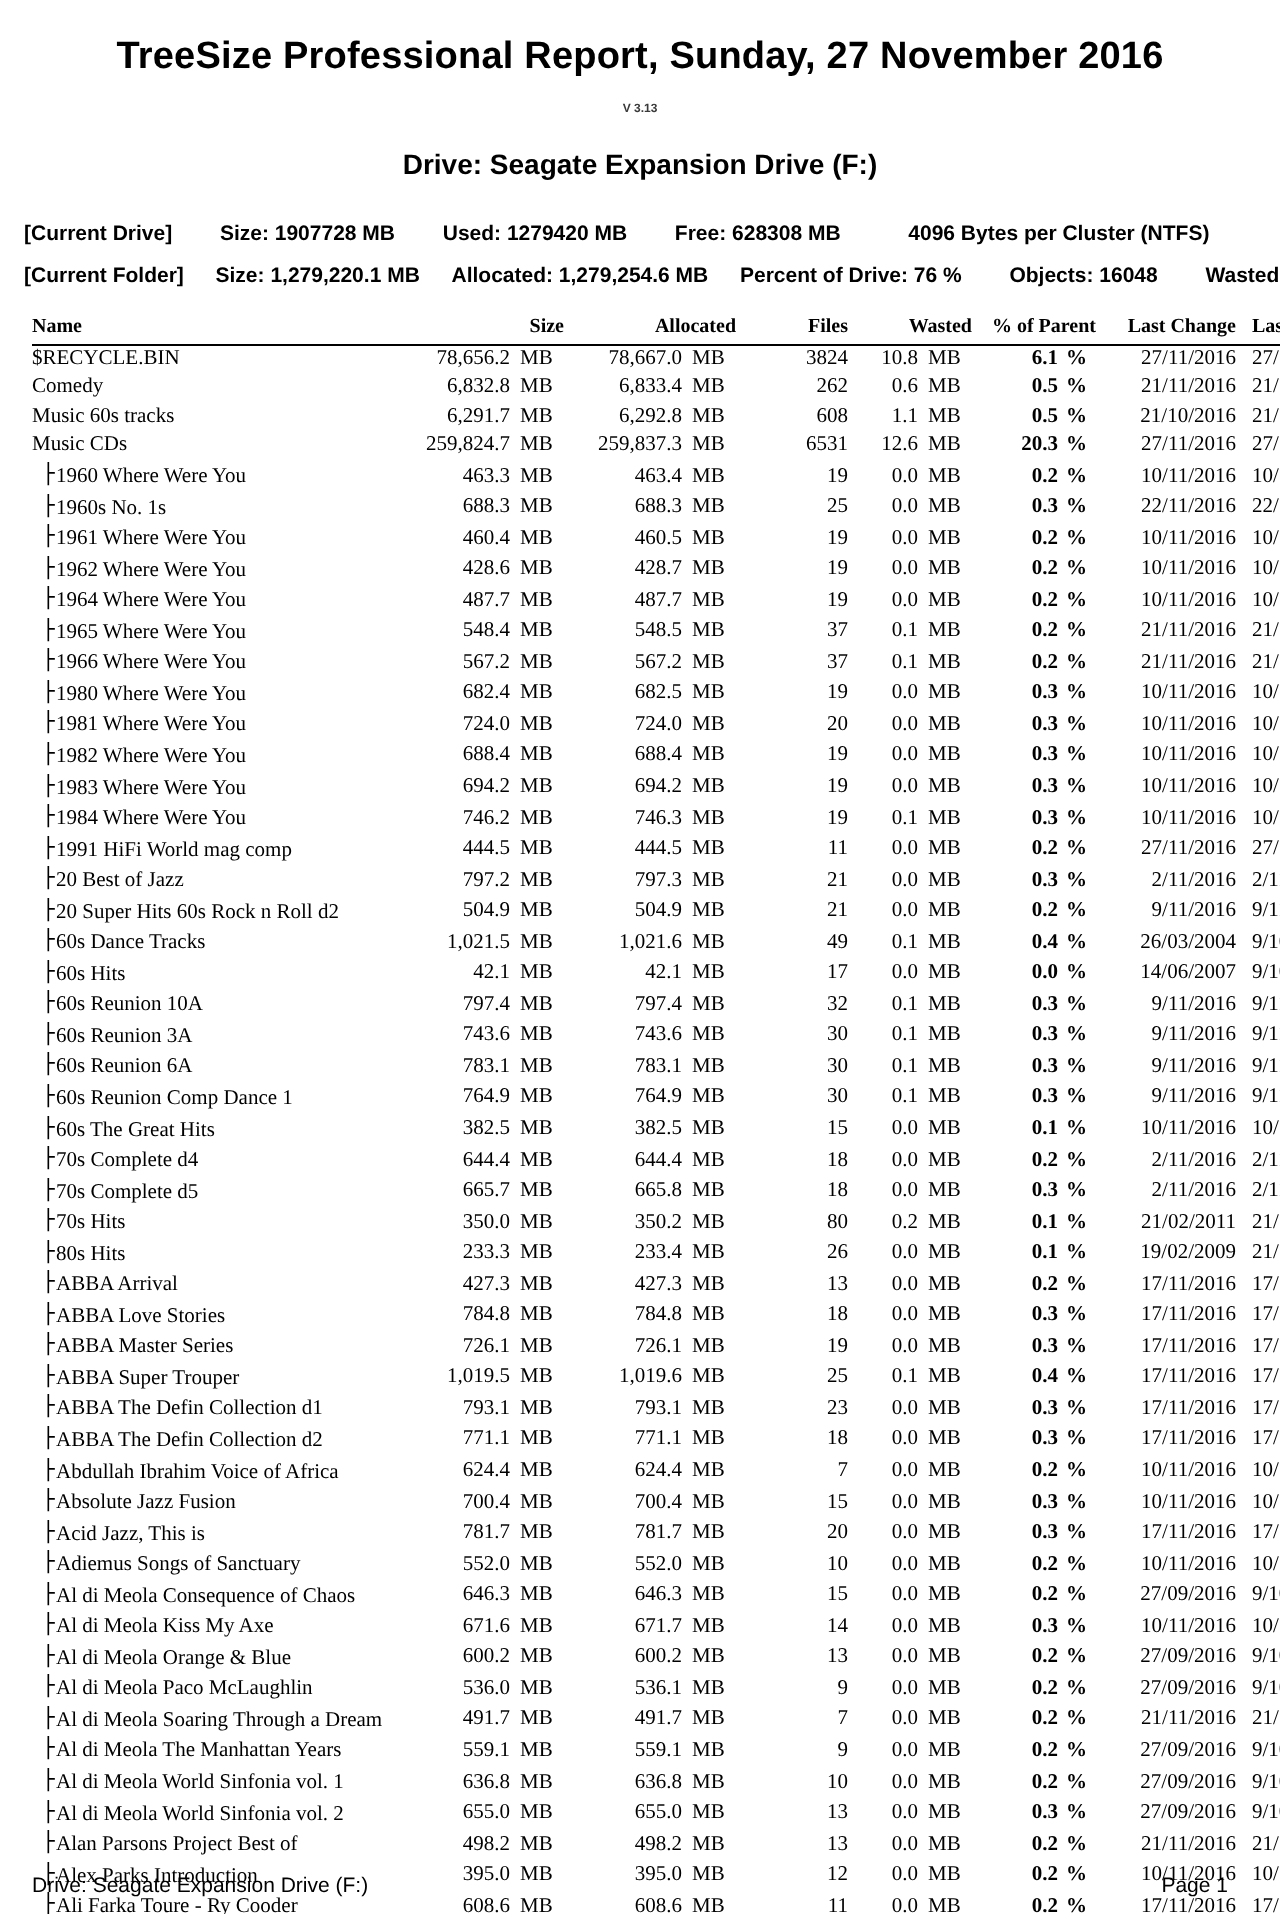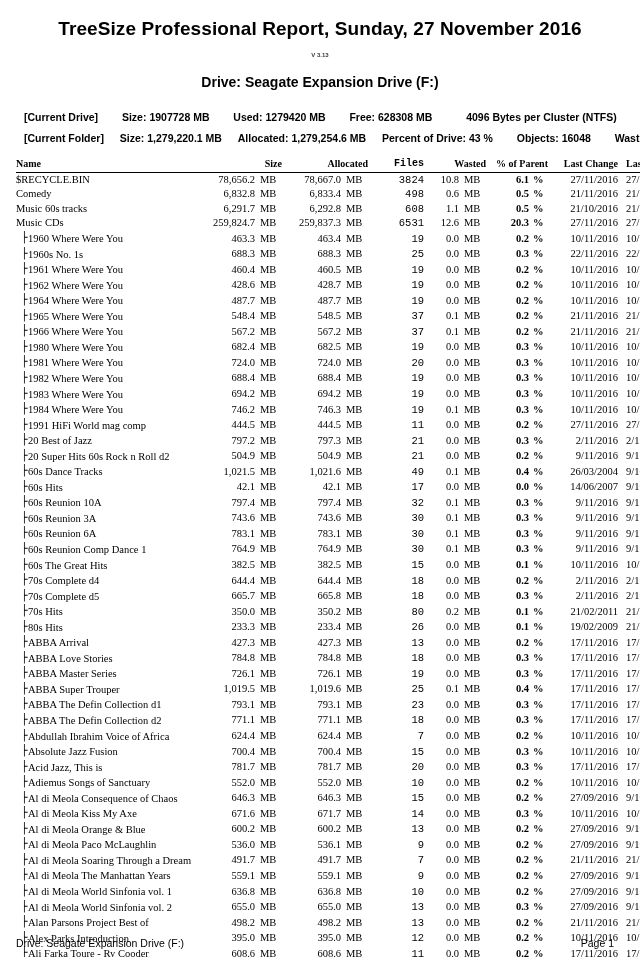--- a/index.html
+++ b/index.html
@@ -39,21 +39,21 @@
   .report-subtitle {
     font-family: "Liberation Sans", "DejaVu Sans", sans-serif;
     font-size: 14px;
     font-weight: bold;
     margin-top: 16px;
   }
 
   
   .summary-block {
     margin-top: 17px;
-    padding-left: 24px;
+    padding-left: 12px;
     font-family: "Liberation Sans", "DejaVu Sans", sans-serif;
     font-size: 10.5px;
     font-weight: bold;
     white-space: nowrap;
   }
   .summary-row {
     height: 21px;
     line-height: 21px;
   }
   .summary-row .sfield { display: inline-block; }
@@ -86,21 +86,21 @@
     line-height: 14.55px;
     white-space: nowrap;
     vertical-align: middle;
     overflow: hidden;
   }
 
   
   .col-name   { text-align: left;  width: 188px; }
   .col-size   { text-align: right; width: 78px; }
   .col-alloc  { text-align: right; width: 86px; }
-  .col-files  { text-align: right; width: 56px; font-family: Liberation Mono, monospace; }
+  .col-files  { text-align: right; width: 56px; }
   .col-wasted { text-align: right; width: 62px; }
   .col-pct    { text-align: right; width: 62px; font-weight: bold; }
   .col-change { text-align: right;  width: 62px; padding-left: 8px !important; }
   .col-access { text-align: left;  width: 64px; padding-left: 8px !important; }
 
   th.col-change, th.col-access { padding-left: 8px; }
 
   
   .unit {
     display: inline-block;
@@ -162,21 +162,21 @@
     <span class="sgap-lg"></span>
     <span class="sfield">4096 Bytes per Cluster (NTFS)</span>
   </div>
   <div class="summary-row">
     <span class="sfield">[Current Folder]</span>
     <span class="sgap-sm"></span>
     <span class="sfield">Size: 1,279,220.1  MB</span>
     <span class="sgap-sm"></span>
     <span class="sfield">Allocated: 1,279,254.6  MB</span>
     <span class="sgap-sm"></span>
-    <span class="sfield">Percent of Drive: 43 %</span>
+    <span class="sfield">Percent of Drive: 76 %</span>
     <span class="sgap-md"></span>
     <span class="sfield">Objects: 16048</span>
     <span class="sgap-md"></span>
     <span class="sfield">Wasted Space: 3</span>
   </div>
 </div>
 
 <div class="table-wrap">
   <table class="tree-table">
     <thead>
@@ -199,21 +199,21 @@
           <td class="col-files"><span>3824</span></td>
           <td class="col-wasted"><span>10.8</span><span class="unit">MB</span></td>
           <td class="col-pct"><span>6.1</span><span class="pct-unit">%</span></td>
           <td class="col-change">27/11/2016</td>
           <td class="col-access">27/11/2016</td>
         </tr>
         <tr>
           <td class="col-name"><span class="tree-name"><span>Comedy</span></span></td>
           <td class="col-size"><span>6,832.8</span><span class="unit">MB</span></td>
           <td class="col-alloc"><span>6,833.4</span><span class="unit">MB</span></td>
-          <td class="col-files"><span>498</span></td>
+          <td class="col-files"><span>262</span></td>
           <td class="col-wasted"><span>0.6</span><span class="unit">MB</span></td>
           <td class="col-pct"><span>0.5</span><span class="pct-unit">%</span></td>
           <td class="col-change">21/11/2016</td>
           <td class="col-access">21/11/2016</td>
         </tr>
         <tr>
           <td class="col-name"><span class="tree-name"><span>Music 60s tracks</span></span></td>
           <td class="col-size"><span>6,291.7</span><span class="unit">MB</span></td>
           <td class="col-alloc"><span>6,292.8</span><span class="unit">MB</span></td>
           <td class="col-files"><span>608</span></td>

